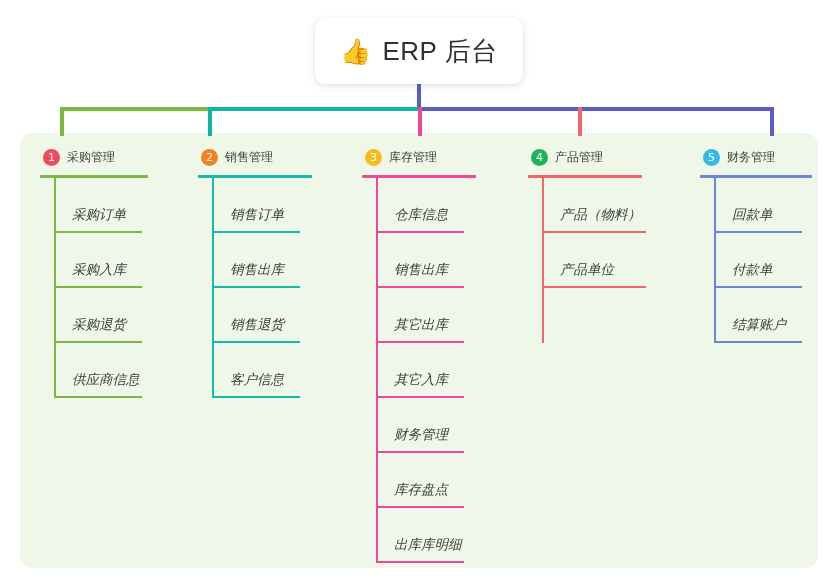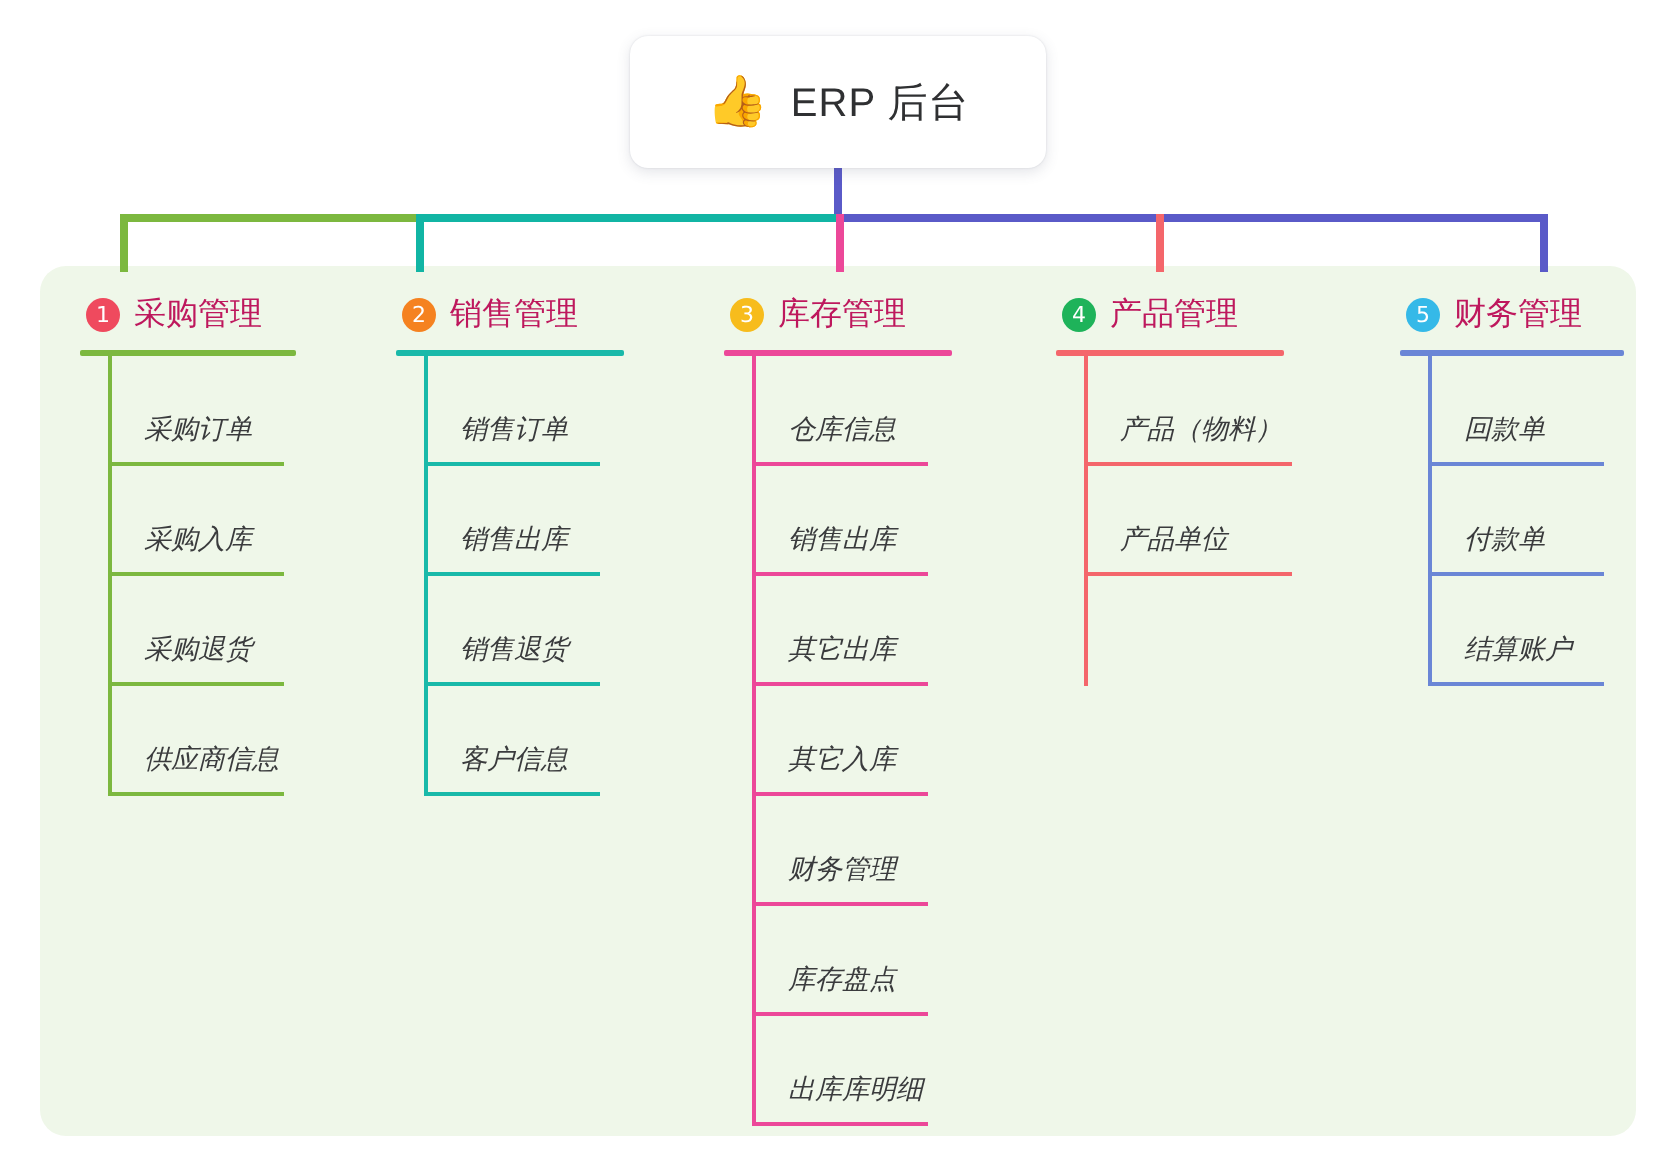--- a/index.html
+++ b/index.html
@@ -34,21 +34,21 @@
   #root-card .root-inner {
     display: flex;
     align-items: center;
     gap: 11px;
   }
   #root-card .thumb {
     font-size: 25px;
     line-height: 1;
   }
   #root-card .root-text {
-    font-size: 20px;
+    font-size: 26px;
     letter-spacing: 0.5px;
     color: #2f3032;
     white-space: nowrap;
     text-align: right;
   }
 
   
   .conn {
     position: absolute;
     z-index: 4;
@@ -117,22 +117,22 @@
     height: 17px;
     border-radius: 50%;
     color: #ffffff;
     font-size: 11px;
     line-height: 17px;
     text-align: center;
     flex: 0 0 auto;
     font-family: "DejaVu Sans", sans-serif;
   }
   .col-title {
-    font-size: 16px;
-    color: #be185d;
+    font-size: 12px;
+    color: #404040;
     white-space: nowrap;
   }
   .head-rule {
     height: 3px;
     margin-top: 6px;
     border-radius: 1px;
   }
   #col-1 .head-rule { width: 108px; }
   #col-2 .head-rule { width: 114px; }
   #col-3 .head-rule { width: 114px; }

